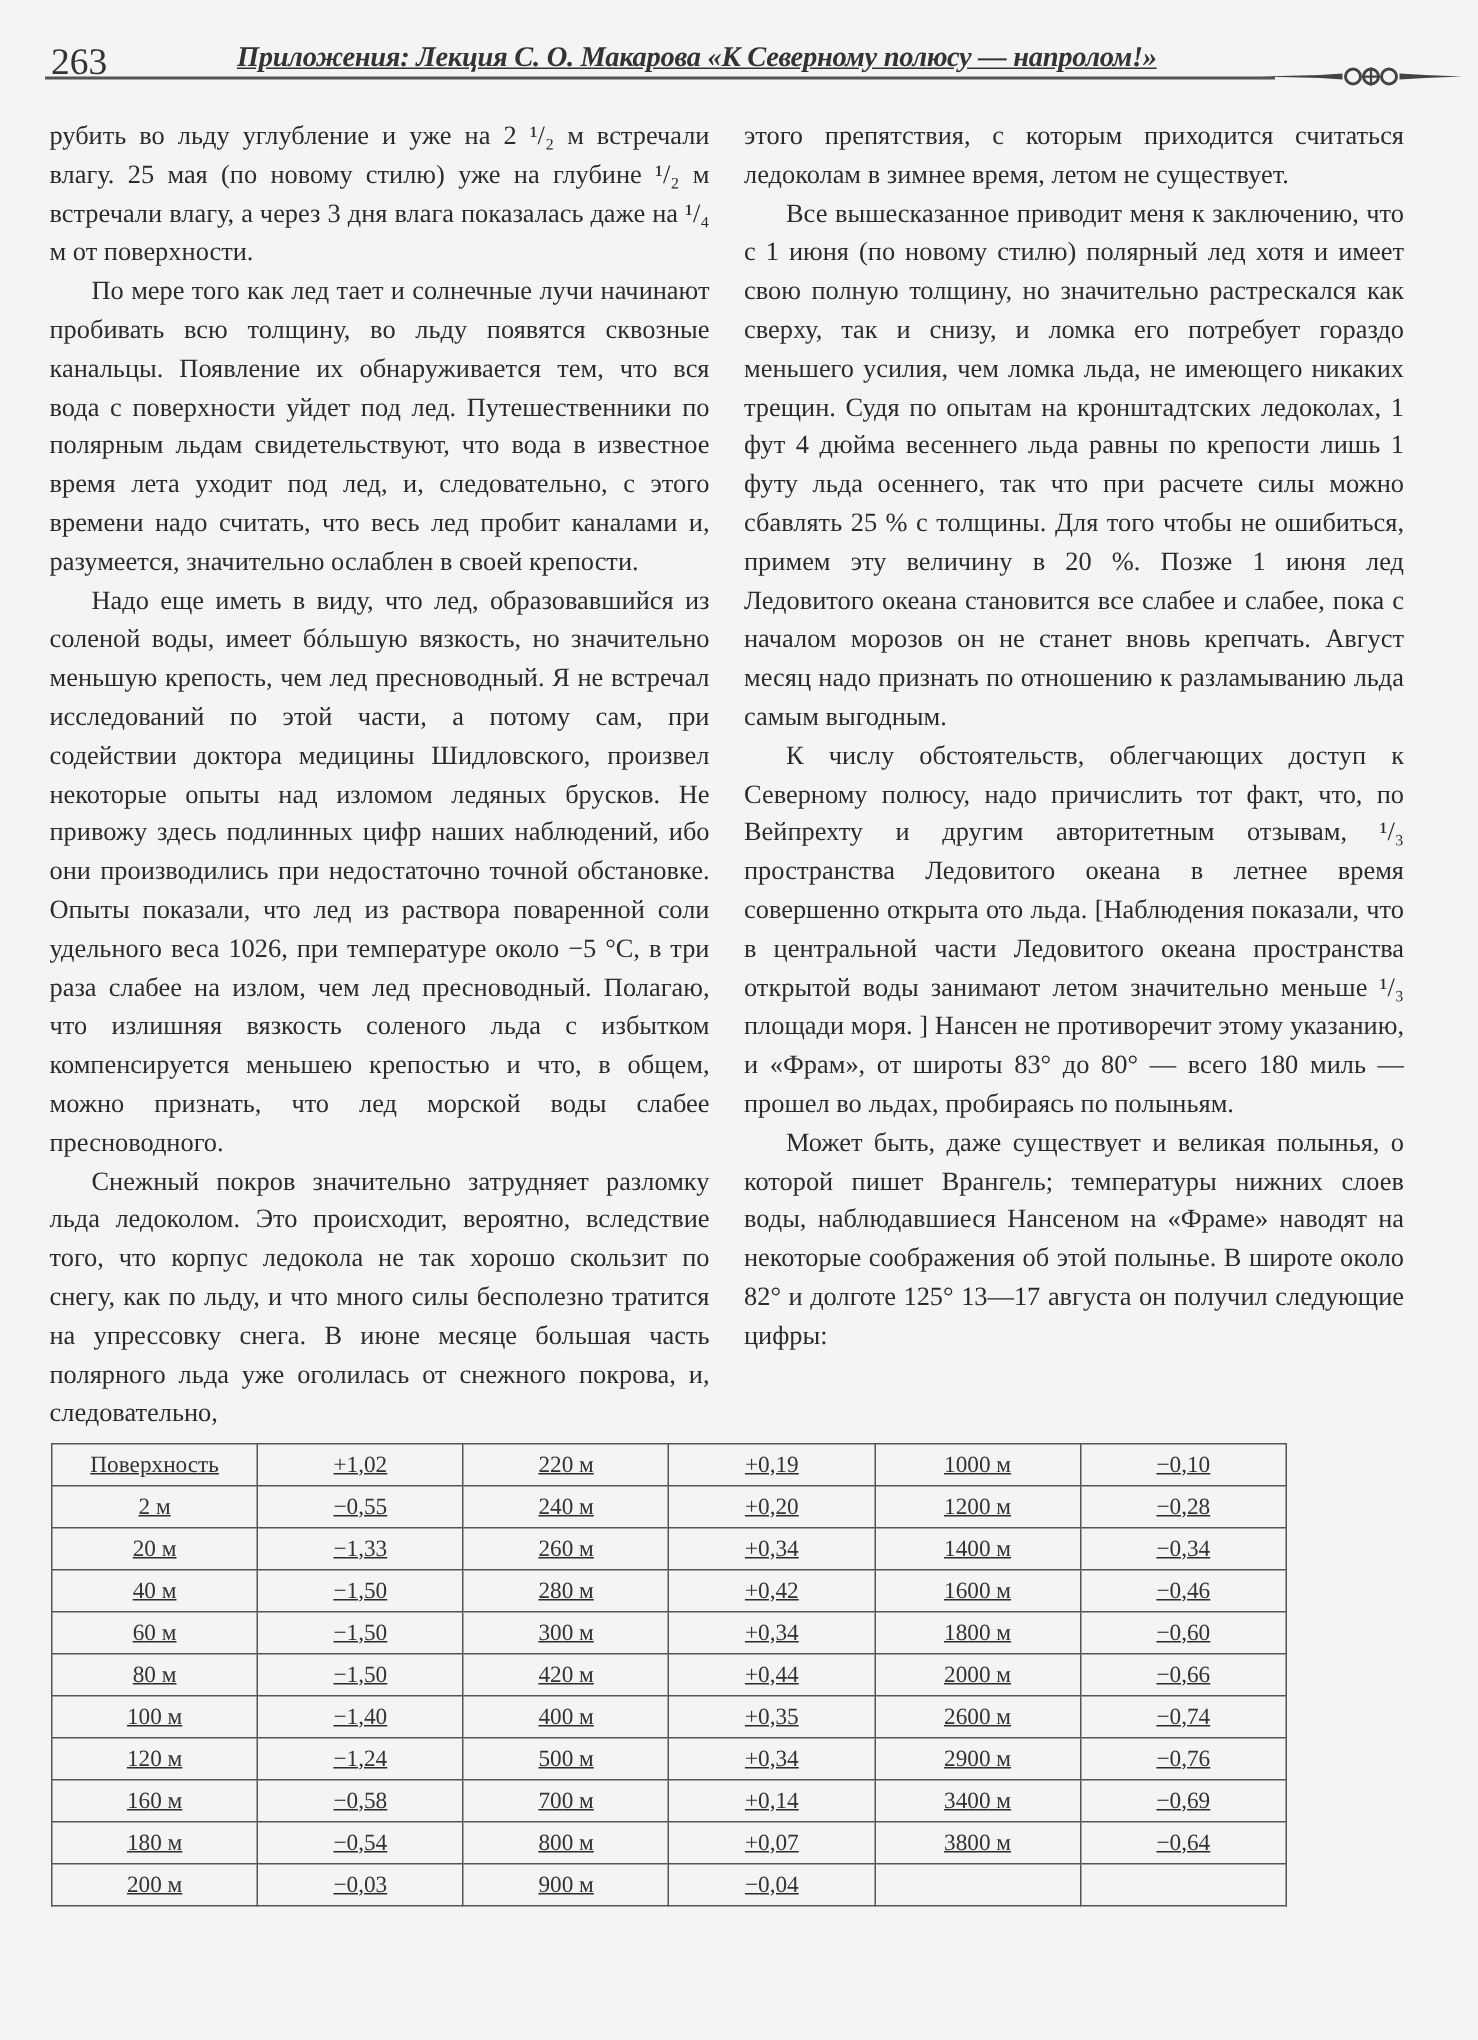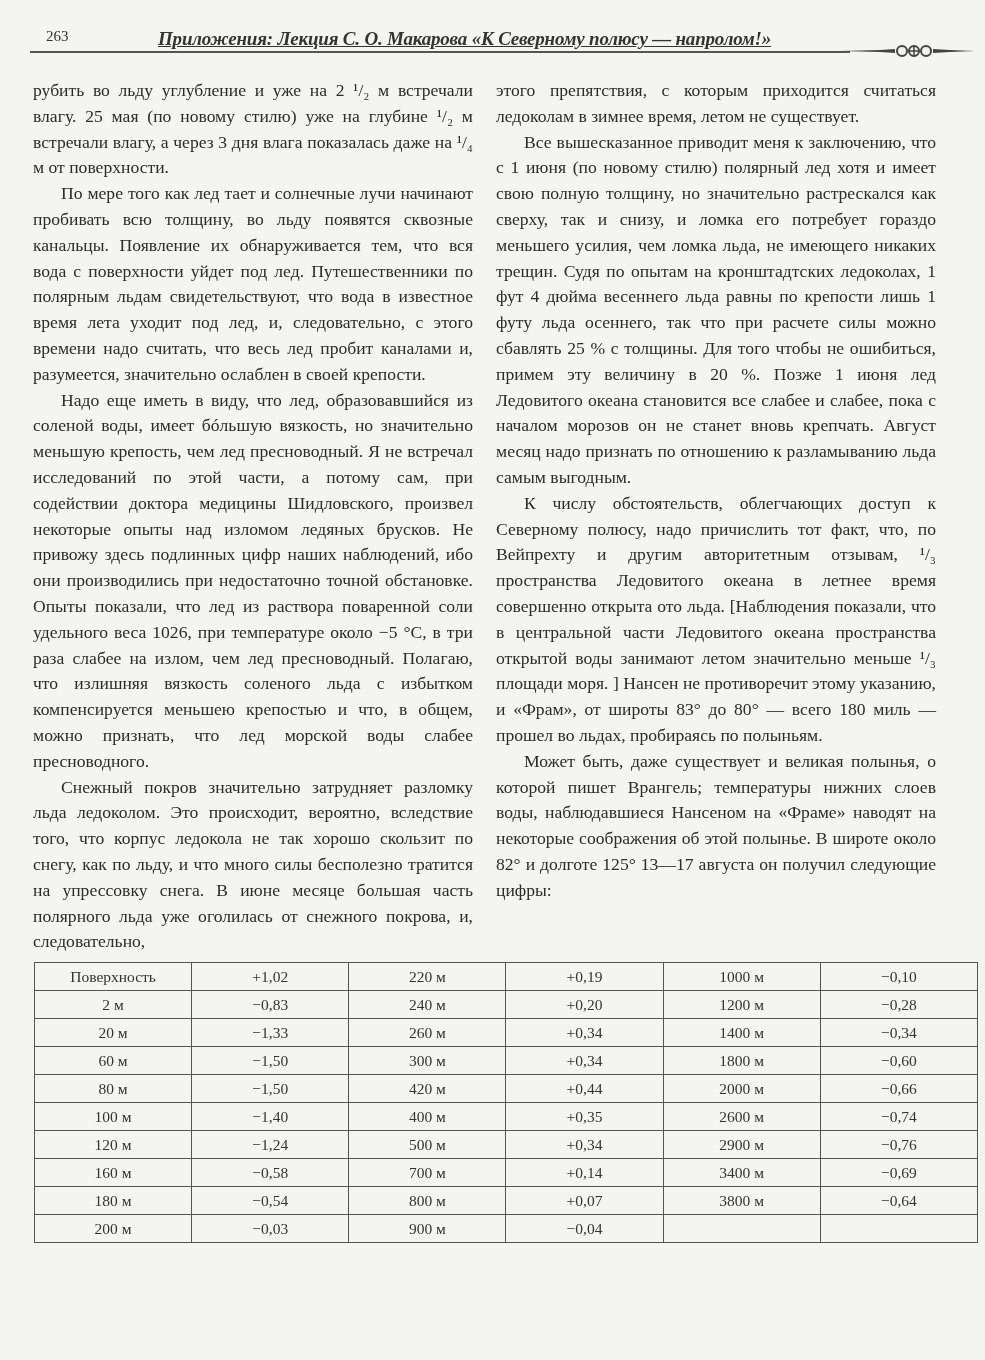--- a/index.html
+++ b/index.html
@@ -7,22 +7,22 @@
     width: 985px; height: 1360px; overflow: hidden;
     background: #f4f4f2;
     color: #2b2b2b;
     font-family: "Liberation Serif", "DejaVu Serif", serif;
     position: relative;
   }
   .header {
     position: absolute; left: 30px; top: 28px; width: 940px; height: 30px;
   }
   .page-number {
-    position: absolute; left: 16px; top: 0;
-    font-size: 15px; font-family: "Liberation Serif", serif; color: #333;
+    position: absolute; left: 4px; top: 0;
+    font-size: 25px; font-family: "Liberation Serif", serif; color: #333;
   }
   .running-title {
     position: absolute; left: 128px; top: 0;
     font-size: 19px; font-style: italic; font-weight: bold; color: #333;
     letter-spacing: -0.2px;
     text-decoration: underline;
   }
   .header-rule {
     position: absolute; left: 0; top: 23px; width: 820px; height: 2px; background: #555;
   }
@@ -36,21 +36,21 @@
     position: absolute; top: 0; width: 440px;
     font-size: 17.6px; line-height: 25.8px; text-align: justify;
     hyphens: manual;
   }
   .col.left { left: 0; }
   .col.right { left: 463px; }
   .col p { margin: 0; text-indent: 28px; }
   .col p.cont { text-indent: 0; }
 
   .table-wrap {
-    position: absolute; left: 34px; top: 962px; width: 944px;
+    position: absolute; left: 34px; top: 962px; width: 824px; text-decoration: underline;
   }
   table {
     border-collapse: collapse; width: 100%;
     font-size: 15.5px; font-family: "Liberation Serif", serif; color: #333;
   }
   td {
     border: 1.5px solid #555; height: 27px; padding: 0; text-align: center;
     width: 16.66%;
   }
 </style>
@@ -93,33 +93,41 @@
         <tr>
           <td>Поверхность</td>
           <td>+1,02</td>
           <td>220 м</td>
           <td>+0,19</td>
           <td>1000 м</td>
           <td>−0,10</td>
         </tr>
         <tr>
           <td>2 м</td>
-          <td>−0,83</td>
+          <td>−0,55</td>
           <td>240 м</td>
           <td>+0,20</td>
           <td>1200 м</td>
           <td>−0,28</td>
         </tr>
         <tr>
           <td>20 м</td>
           <td>−1,33</td>
           <td>260 м</td>
           <td>+0,34</td>
           <td>1400 м</td>
           <td>−0,34</td>
+        </tr>
+        <tr>
+          <td>40 м</td>
+          <td>−1,50</td>
+          <td>280 м</td>
+          <td>+0,42</td>
+          <td>1600 м</td>
+          <td>−0,46</td>
         </tr>
         <tr>
           <td>60 м</td>
           <td>−1,50</td>
           <td>300 м</td>
           <td>+0,34</td>
           <td>1800 м</td>
           <td>−0,60</td>
         </tr>
         <tr>

